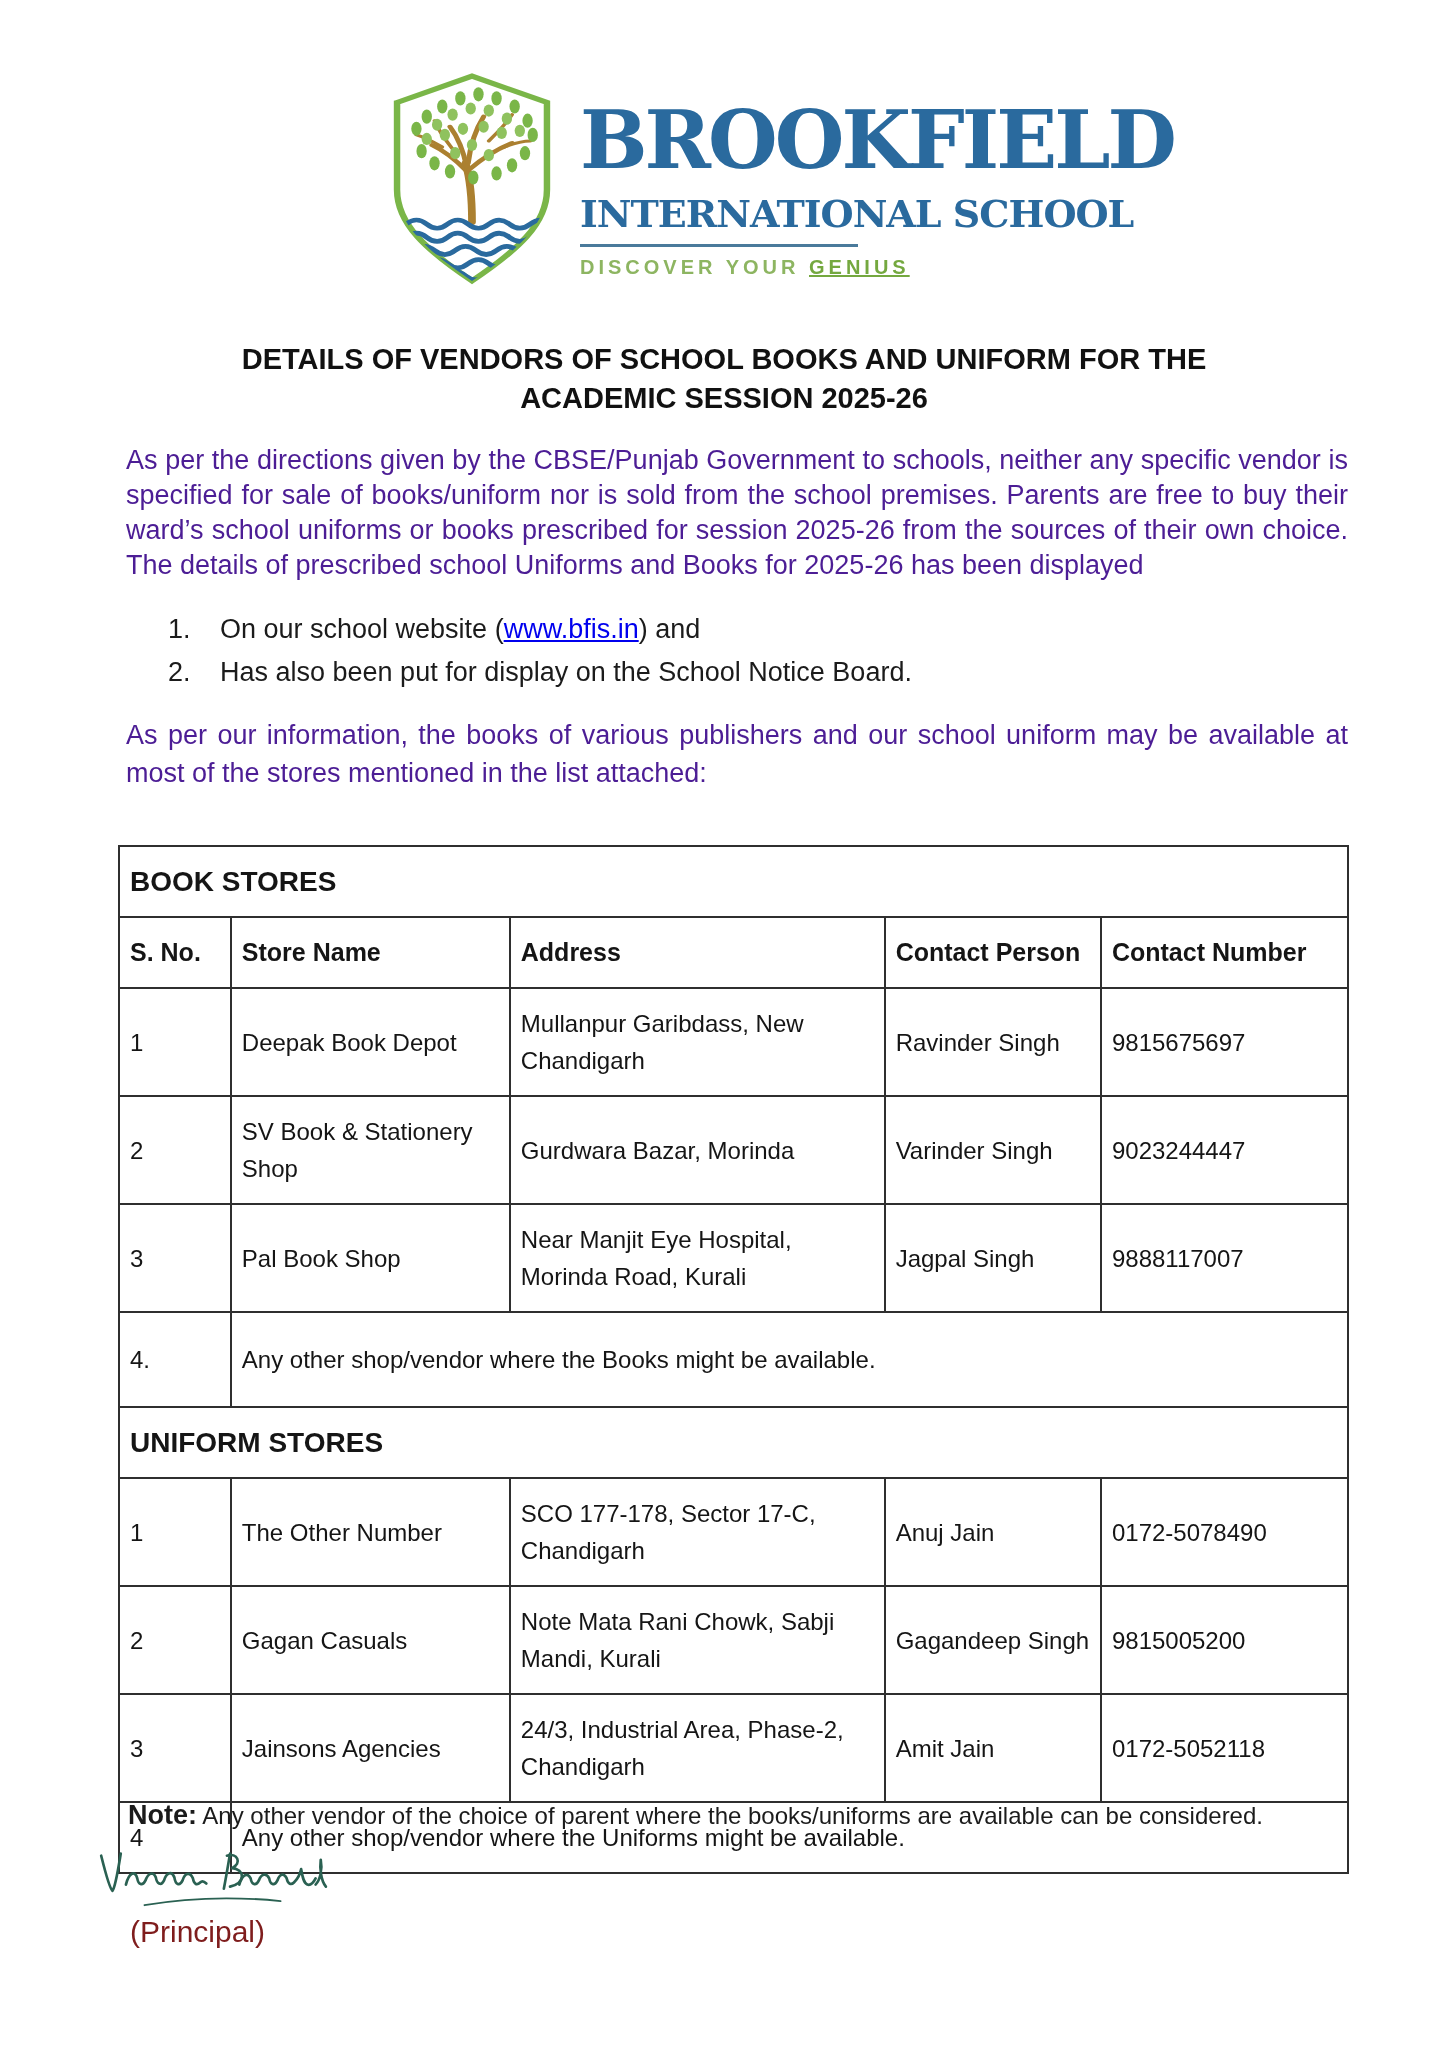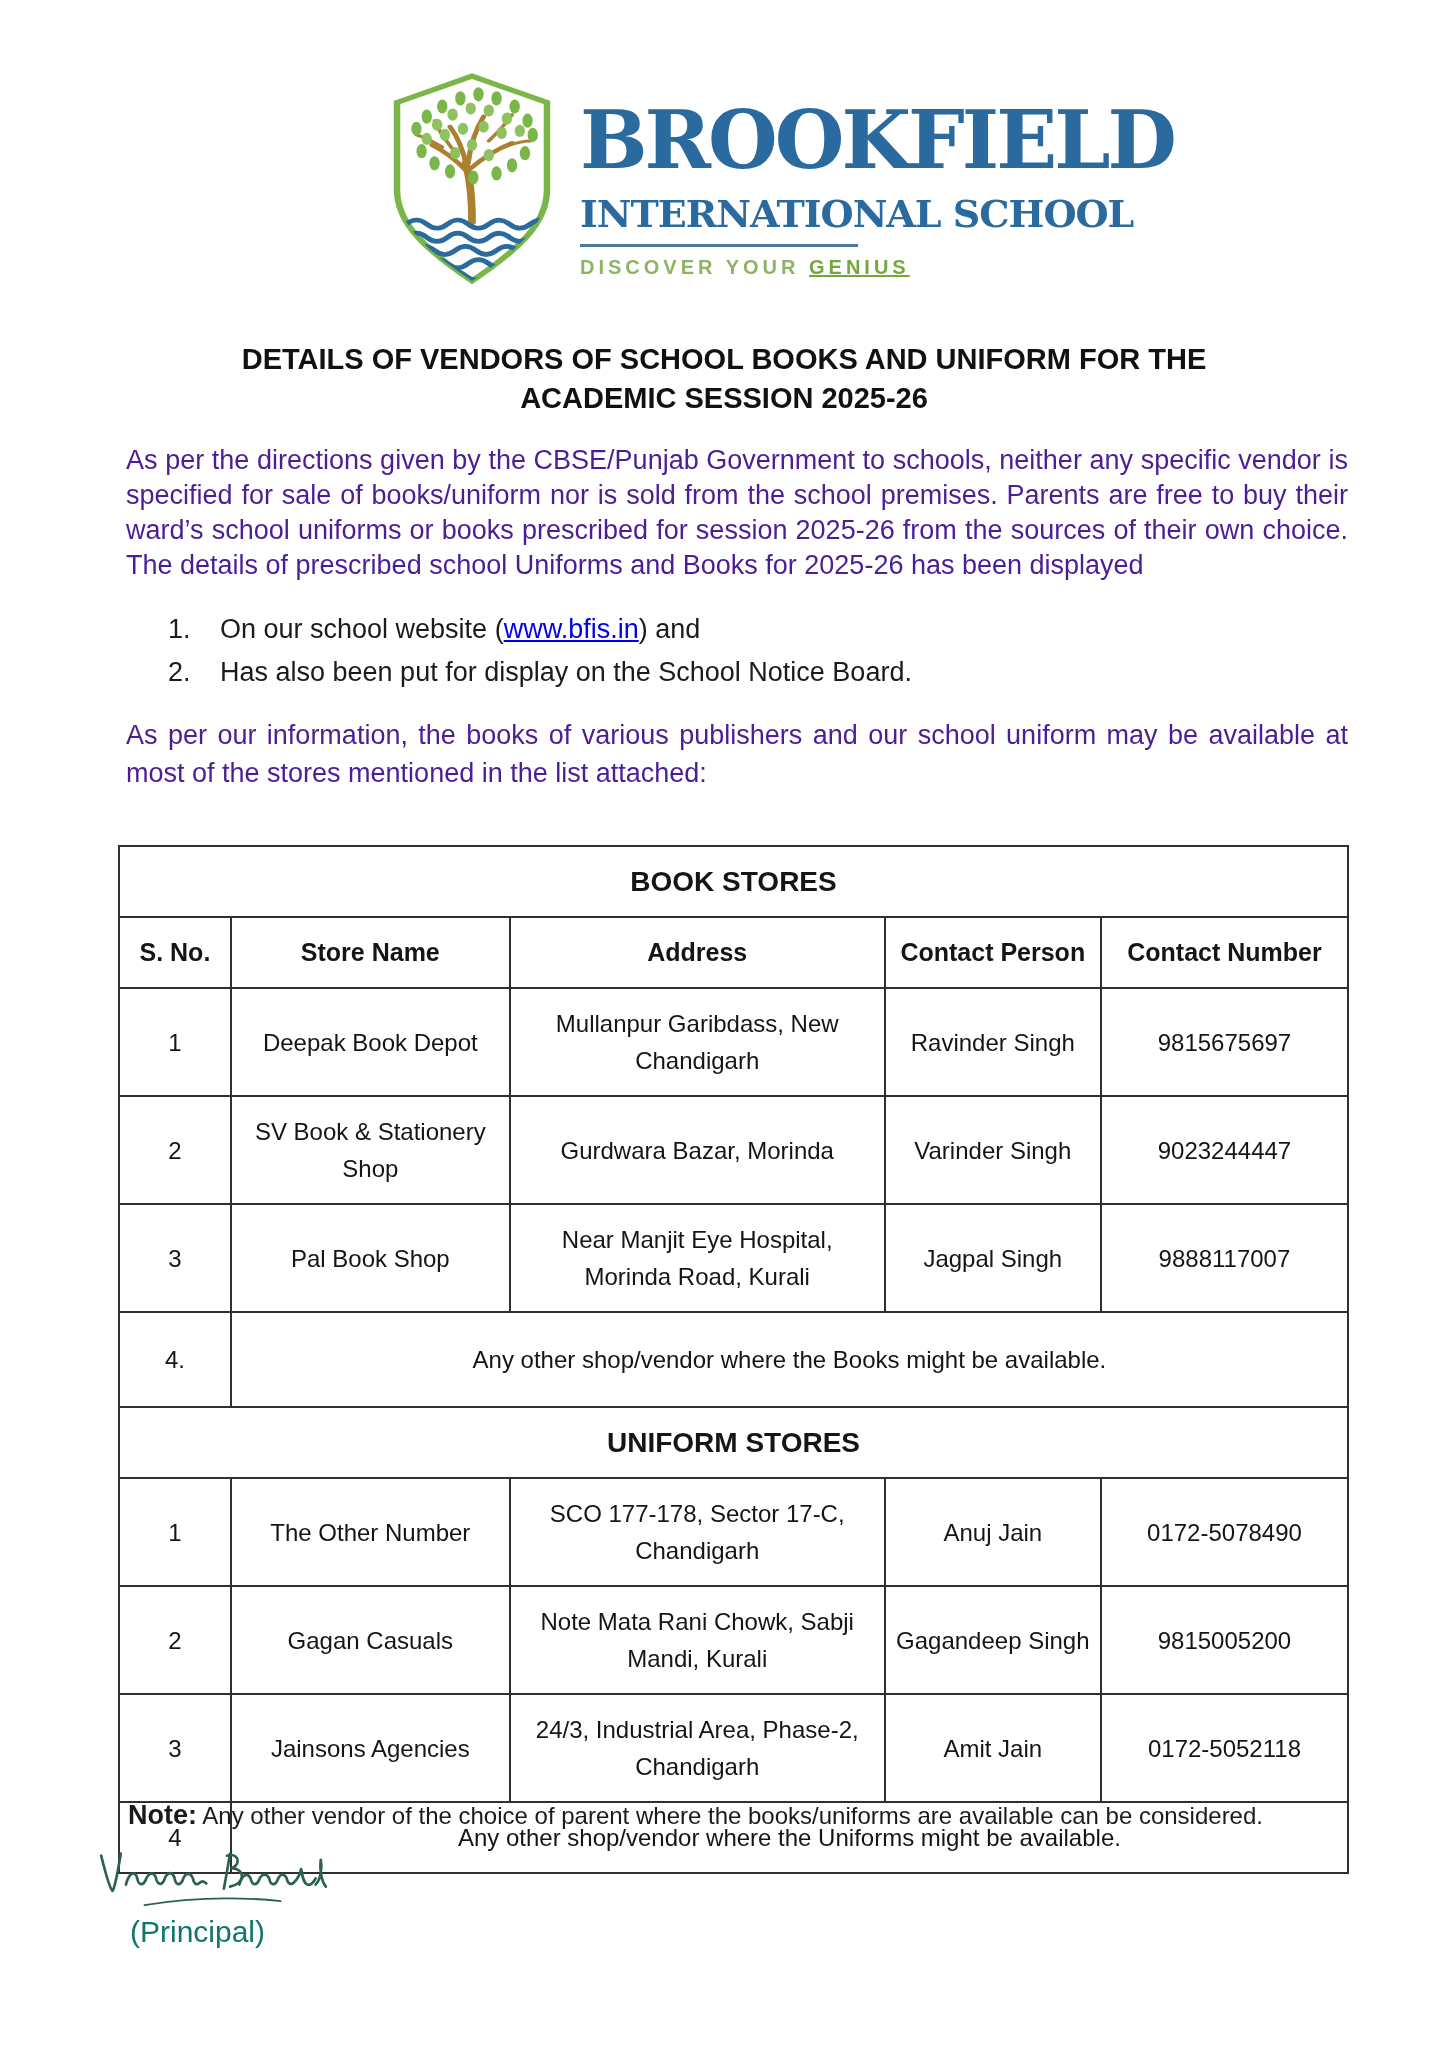--- a/index.html
+++ b/index.html
@@ -47,30 +47,30 @@
   .num-list .row{display:flex;}
   .num-list .n{width:52px;}
   a.link{color:#0000EE;text-decoration:underline;cursor:pointer;}
   
   table.stores{
     position:absolute;left:118px;top:845px;width:1231px;
     border-collapse:collapse;table-layout:fixed;
     font-size:24px;color:#151515;
   }
   table.stores td,table.stores th{
-    border:2px solid #2f2f2f;text-align:center;vertical-align:middle;
+    border:2px solid #2f2f2f;text-align:left;vertical-align:middle;
     padding:16px 10px;line-height:37px;font-weight:normal;margin-left:43px;
   }
   tr.section-title td{font-weight:bold;font-size:28px;}
   tr.head th{font-weight:bold;font-size:25px;}
   
   .note{position:absolute;left:128px;top:1800px;width:1222px;font-size:24px;white-space:nowrap;}
   .note .lbl{font-weight:bold;font-size:27px;}
   .signature{position:absolute;left:95px;top:1843px;width:268px;height:78px;}
-  .principal{position:absolute;left:130px;top:1915px;font-size:30px;color:#0f766e;}
+  .principal{position:absolute;left:130px;top:1915px;font-size:30px;color:#7f1d1d;}
 </style>
 </head>
 <body>
 
 <div class="page">
 
   <div class="logo">
     <svg class="shield" viewBox="0 0 130 215" preserveAspectRatio="none">
       <defs>
         <clipPath id="shieldClip">

